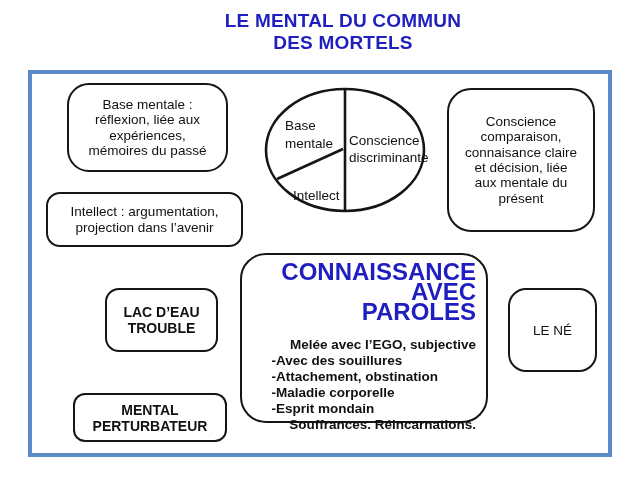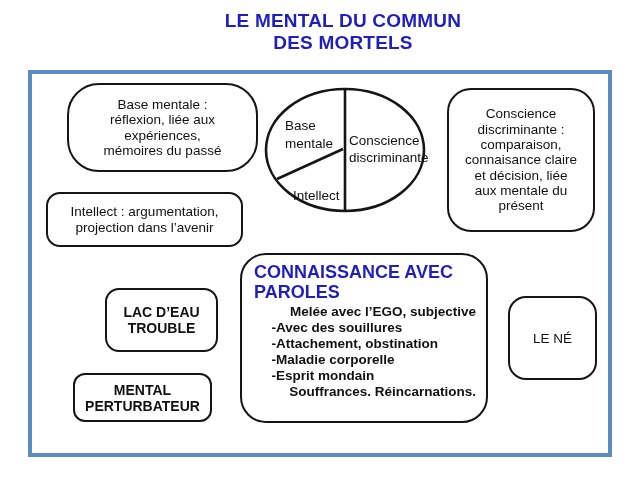--- a/index.html
+++ b/index.html
@@ -22,39 +22,39 @@
   .frame{
     position:absolute;left:28px;top:70px;width:584px;height:387px;
     border:4px solid var(--frame-blue);box-sizing:border-box;background:#ffffff;
   }
   .bubble{
     position:absolute;border:2.5px solid var(--box-border);background:#ffffff;
     box-sizing:border-box;display:flex;flex-direction:column;align-items:center;
     justify-content:center;text-align:center;
   }
   .bubble .ln{white-space:nowrap;}
-  .box-a{left:67px;top:83px;width:191px;height:89px;border-radius:32px;
+  .box-a{left:67px;top:83px;width:161px;height:89px;border-radius:22px;
          font-size:13.5px;line-height:15.5px;}
   .box-b{left:447px;top:88px;width:148px;height:144px;border-radius:24px;
          font-size:13.5px;line-height:15.3px;}
   .box-c{left:46px;top:192px;width:197px;height:55px;border-radius:14px;
          font-size:13.5px;line-height:15.5px;}
   .box-e{left:73px;top:288px;width:113px;height:64px;border-radius:14px;
          font-size:14px;font-weight:bold;line-height:16px;margin-left:32px;}
-  .box-f{left:73px;top:373px;width:139px;height:49px;border-radius:12px;
+  .box-f{left:73px;top:393px;width:154px;height:49px;border-radius:12px;
          font-size:14px;font-weight:bold;line-height:16px;}
   .box-g{left:508px;top:288px;width:89px;height:84px;border-radius:18px;
-         font-size:13.5px;margin-top:8px;}
+         font-size:13.5px;}
   .box-d{
     left:240px;top:253px;width:248px;height:170px;border-radius:26px;
     justify-content:flex-start;align-items:stretch;padding:7px 10px 6px 12px;
   }
   .d-title{
-    text-align:left;color:var(--title-blue);font-size:18px;font-weight:bold;
-    line-height:20px;margin-bottom:2px;
+    text-align:right;color:var(--title-blue);font-size:24px;font-weight:bold;
+    line-height:20px;margin-bottom:15px;
   }
   .d-body{font-size:13.5px;font-weight:bold;line-height:16px;text-align:right;}
   .d-bullet{display:flex;}
   .dash{width:22px;flex:0 0 22px;padding-left:2px;box-sizing:border-box;}
   .pie{position:absolute;left:255px;top:82px;}
   .pie text{
     font-family:"Liberation Sans","DejaVu Sans",sans-serif;font-size:13.5px;
     fill:var(--text-black);
   }
 </style>
@@ -72,21 +72,20 @@
 
   <div class="bubble box-a">
     <div class="ln">Base mentale :</div>
     <div class="ln">réflexion, liée aux</div>
     <div class="ln">expériences,</div>
     <div class="ln">mémoires du passé</div>
   </div>
 
   <div class="bubble box-b">
     <div class="ln">Conscience</div>
-    <div class="ln">discriminante :</div>
     <div class="ln">comparaison,</div>
     <div class="ln">connaisance claire</div>
     <div class="ln">et décision, liée</div>
     <div class="ln">aux mentale du</div>
     <div class="ln">présent</div>
   </div>
 
   <div class="bubble box-c">
     <div class="ln">Intellect :  argumentation,</div>
     <div class="ln">projection dans l’avenir</div>

